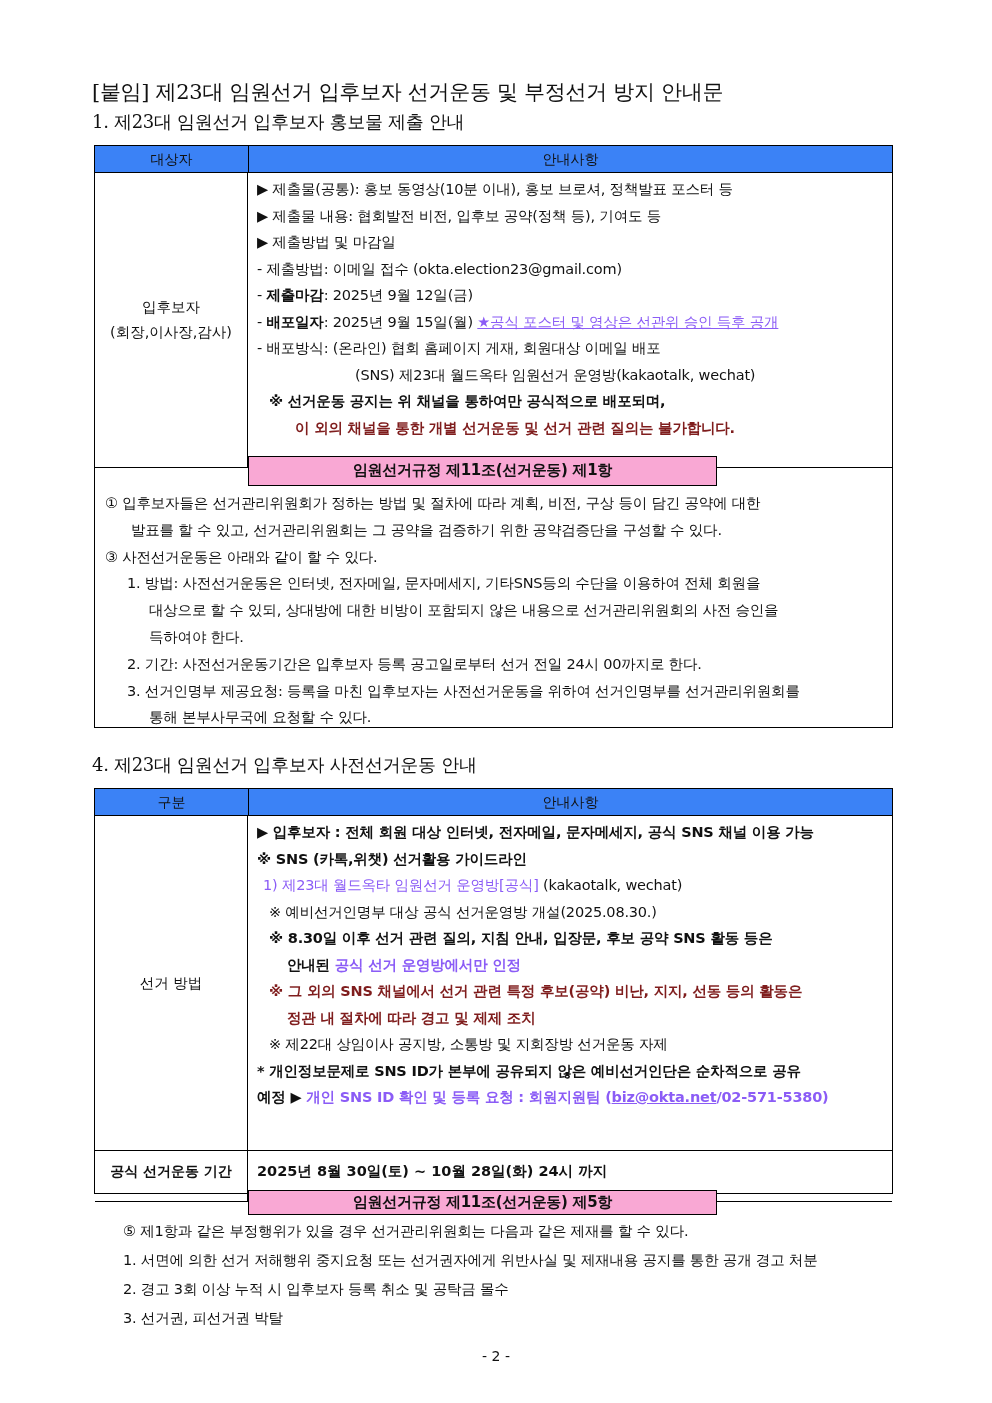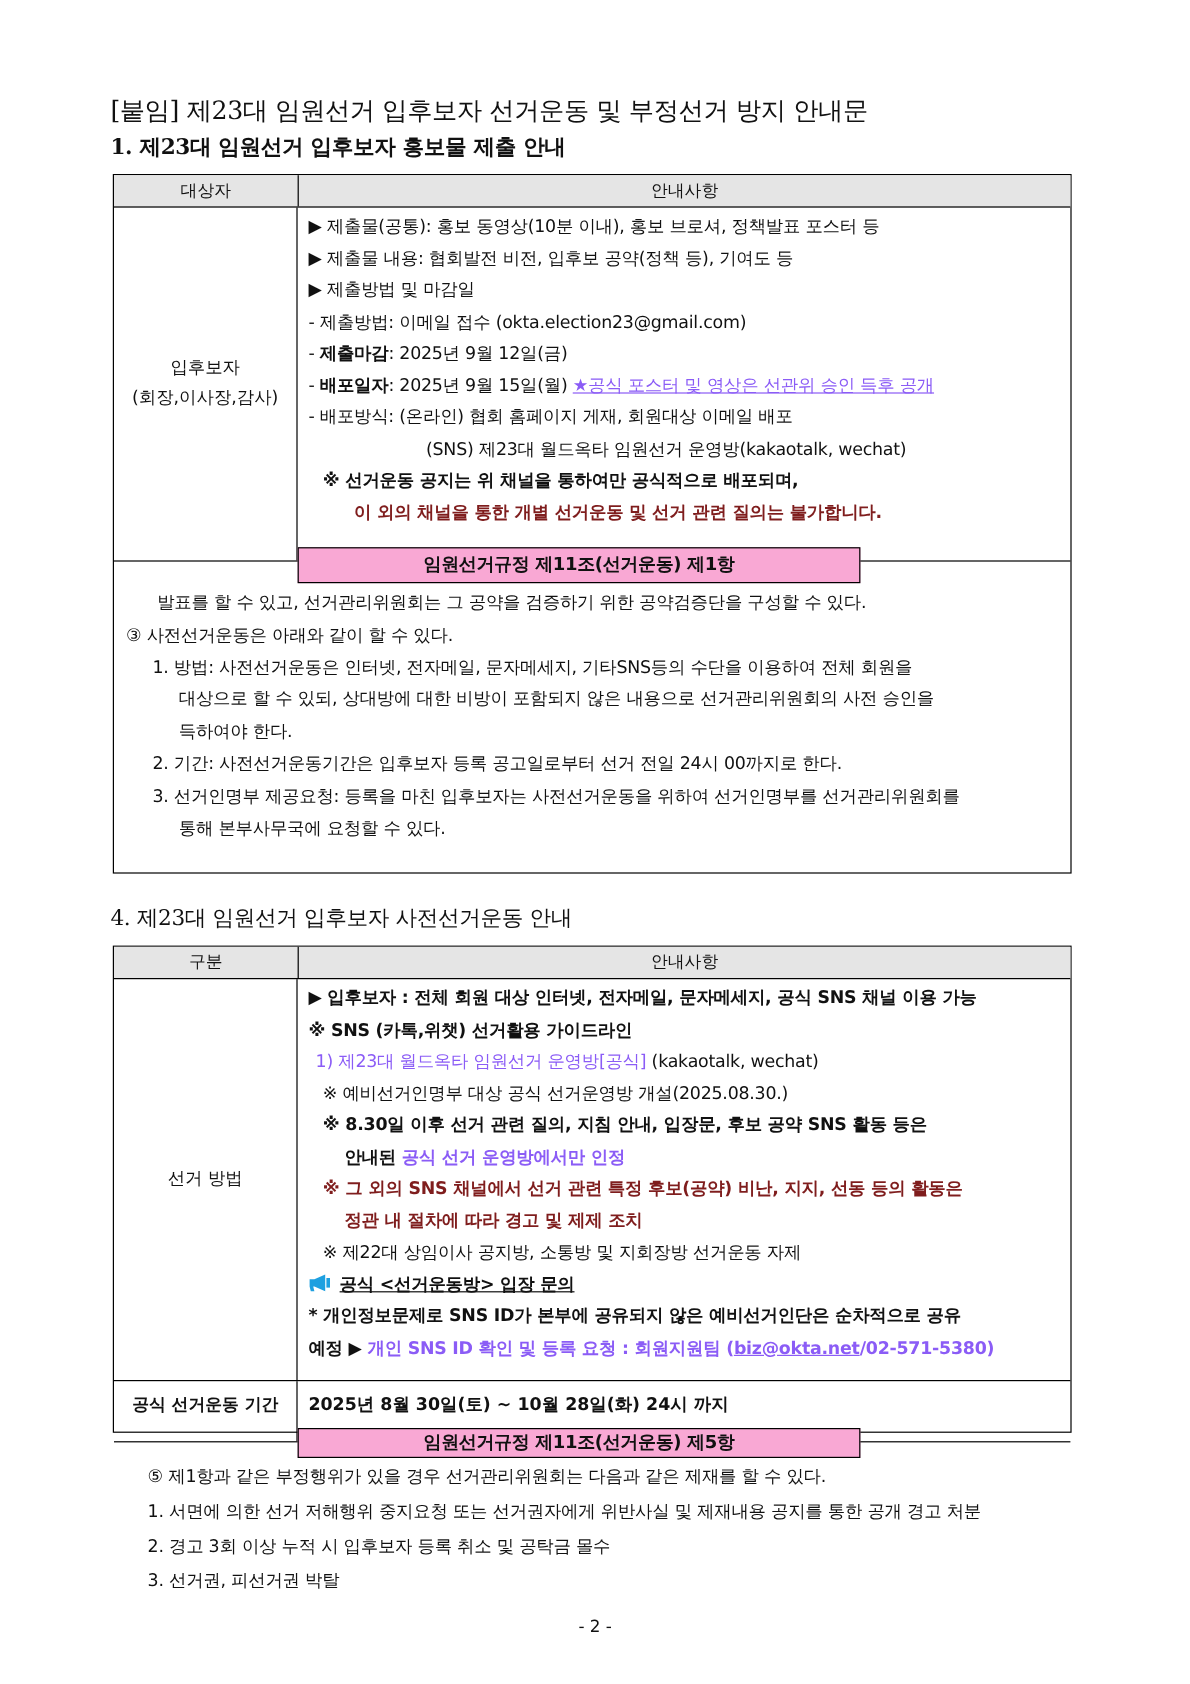--- a/index.html
+++ b/index.html
@@ -1,20 +1,20 @@
 <!DOCTYPE html>
 <html><head>
 <meta charset="utf-8">
 <style>
   html, body { margin: 0; padding: 0; background: #ffffff; }
   body { width: 992px; height: 1403px; position: relative; font-family: "DejaVu Sans", sans-serif; color: #111; }
   .doc-title { position: absolute; left: 92px; top: 78px; font-family: "DejaVu Serif", serif; font-size: 21px; letter-spacing: -0.3px; }
   .sec-title { position: absolute; left: 92px; font-family: "DejaVu Serif", serif; font-size: 18px; letter-spacing: -0.3px; }
   .tbl { position: absolute; left: 94px; width: 799px; border: 1.5px solid #000; box-sizing: border-box; }
-  .hdr { display: flex; background: #e5e5e5; border-bottom: 1.5px solid #000; height: 26px; align-items: center; font-size: 14px; }
+  .hdr { display: flex; background: #3b82f6; border-bottom: 1.5px solid #000; height: 26px; align-items: center; font-size: 14px; }
   .hdr .c1 { width: 153px; text-align: center; border-right: 1.5px solid #000; height: 100%; line-height: 26px; }
   .hdr .c2 { flex: 1; text-align: center; line-height: 26px; }
   .row { display: flex; }
   .row .c1 { width: 153px; border-right: 1.5px solid #000; display: flex; align-items: center; justify-content: center; text-align: center; font-size: 14.5px; line-height: 25px; font-weight: normal; box-sizing: border-box; }
   .row .c1.normal { font-weight: normal; }
   .row .c2 { flex: 1; padding: 3px 6px 6px 9px; font-size: 14.5px; line-height: 26.5px; box-sizing: border-box; }
   .line { white-space: nowrap; letter-spacing: -0.2px; }
   .b { font-weight: bold; }
   .red { color: #7f1d1d; }
   .blue { color: #8b5cf6; }
@@ -29,21 +29,21 @@
   .n-ind { padding-left: 22px; }
   .n-ind2 { padding-left: 44px; }
   .page-num { position: absolute; top: 1348px; left: 0; width: 992px; text-align: center; font-size: 14px; }
   .icon-mega { display: inline-block; width: 20px; height: 16px; vertical-align: -2px; margin-right: 6px; }
 </style>
 </head>
 <body>
 
 <div class="doc-title">[붙임] 제23대 임원선거 입후보자 선거운동 및 부정선거 방지 안내문</div>
 
-<div class="sec-title" style="top:110px;font-weight:bold;">1. 제23대 임원선거 입후보자 홍보물 제출 안내</div>
+<div class="sec-title" style="top:110px;">1. 제23대 임원선거 입후보자 홍보물 제출 안내</div>
 
 <div class="tbl" style="top:145px; height:583px;">
   <div class="hdr">
     <div class="c1">대상자</div>
     <div class="c2">안내사항</div>
   </div>
   <div class="row" style="height:294px; border-bottom:1.5px solid #000;">
     <div class="c1">
       <div>
         <div>입후보자</div>
@@ -59,20 +59,21 @@
       <div class="line"><span>- </span><span class="b">배포일자</span><span>: 2025년 9월 15일(월) </span><span class="blue u">★공식 포스터 및 영상은 선관위 승인 득후 공개</span></div>
       <div class="line">- 배포방식: (온라인) 협회 홈페이지 게재, 회원대상 이메일 배포</div>
       <div class="line ind3">(SNS)   제23대 월드옥타 임원선거 운영방(kakaotalk, wechat)</div>
       <div class="line b ind1">※ 선거운동 공지는 위 채널을 통하여만 공식적으로 배포되며,</div>
       <div class="line b red ind2" style="padding-left:38px;">이 외의 채널을 통한 개별 선거운동 및 선거 관련 질의는 불가합니다.</div>
     </div>
   </div>
   <div style="position:relative; height:260px;">
     <div class="reg-box" style="top:-12px;">임원선거규정 제11조(선거운동) 제1항</div>
     <div class="reg-body" style="padding-top:22px;">
+      <div class="line">① 입후보자들은 선거관리위원회가 정하는 방법 및 절차에 따라 계획, 비전, 구상 등이 담긴 공약에 대한</div>
       <div class="line b p-ind" style="font-weight:normal;">발표를 할 수 있고, 선거관리위원회는 그 공약을 검증하기 위한 공약검증단을 구성할 수 있다.</div>
       <div class="line">③ 사전선거운동은 아래와 같이 할 수 있다.</div>
       <div class="line n-ind">1. 방법: 사전선거운동은 인터넷, 전자메일, 문자메세지, 기타SNS등의 수단을 이용하여 전체 회원을</div>
       <div class="line n-ind2">대상으로 할 수 있되, 상대방에 대한 비방이 포함되지 않은 내용으로 선거관리위원회의 사전 승인을</div>
       <div class="line n-ind2">득하여야 한다.</div>
       <div class="line n-ind">2. 기간: 사전선거운동기간은 입후보자 등록 공고일로부터 선거 전일 24시 00까지로 한다.</div>
       <div class="line n-ind">3. 선거인명부 제공요청: 등록을 마친 입후보자는 사전선거운동을 위하여 선거인명부를 선거관리위원회를</div>
       <div class="line n-ind2">통해 본부사무국에 요청할 수 있다.</div>
     </div>
   </div>
@@ -90,28 +91,20 @@
     <div class="c2">
       <div class="line b">▶ 입후보자 : 전체 회원 대상 인터넷, 전자메일, 문자메세지, 공식 SNS 채널 이용 가능</div>
       <div class="line b">※ SNS (카톡,위챗) 선거활용 가이드라인</div>
       <div class="line" style="padding-left:6px;"><span class="blue">1) 제23대 월드옥타 임원선거 운영방[공식]</span><span> (kakaotalk, wechat)</span></div>
       <div class="line ind1">※ 예비선거인명부 대상 공식 선거운영방 개설(2025.08.30.)</div>
       <div class="line b ind1">※ 8.30일 이후 선거 관련 질의, 지침 안내, 입장문, 후보 공약 SNS 활동 등은</div>
       <div class="line b ind2" style="padding-left:30px;"><span>안내된 </span><span class="blue">공식 선거 운영방에서만 인정</span></div>
       <div class="line b red ind1">※ 그 외의 SNS 채널에서 선거 관련 특정 후보(공약) 비난, 지지, 선동 등의 활동은</div>
       <div class="line b red" style="padding-left:30px;">정관 내 절차에 따라 경고 및 제제 조치</div>
       <div class="line ind1">※ 제22대 상임이사 공지방, 소통방 및 지회장방 선거운동 자제</div>
-      <div class="line b">
-        <span class="icon-mega">
-          <svg width="20" height="16" viewBox="0 0 20 16">
-              <path d="M1 5 h4 l9 -4 v14 l-9 -4 h-1 l1 4 h-3 l-1 -4 z" fill="#1ea0e0"></path>
-              <rect x="15" y="4" width="3" height="8" fill="#1ea0e0"></rect>
-            </svg>
-        </span><span class="u">공식 &lt;선거운동방&gt; 입장 문의</span>
-      </div>
       <div class="line b">* 개인정보문제로 SNS ID가 본부에 공유되지 않은 예비선거인단은 순차적으로 공유</div>
       <div class="line b"><span>예정 ▶ </span><span class="blue">개인 SNS ID 확인 및 등록 요청 : 회원지원팀 (</span><span class="blue u">biz@okta.net</span><span class="blue">/02-571-5380)</span></div>
     </div>
   </div>
   <div class="row" style="height:50px; border-bottom:1.5px solid #000;">
     <div class="c1 normal" style="font-weight:bold; font-size:14px; align-items:flex-start; padding-top:8px;">공식 선거운동 기간</div>
     <div class="c2 b" style="padding-top:7px;">2025년 8월 30일(토) ~ 10월 28일(화) 24시 까지</div>
   </div>
   <div style="position:relative; height:128px;">
     <div class="reg-box" style="top:-12px; height:25px; line-height:22px;">임원선거규정 제11조(선거운동) 제5항</div>

